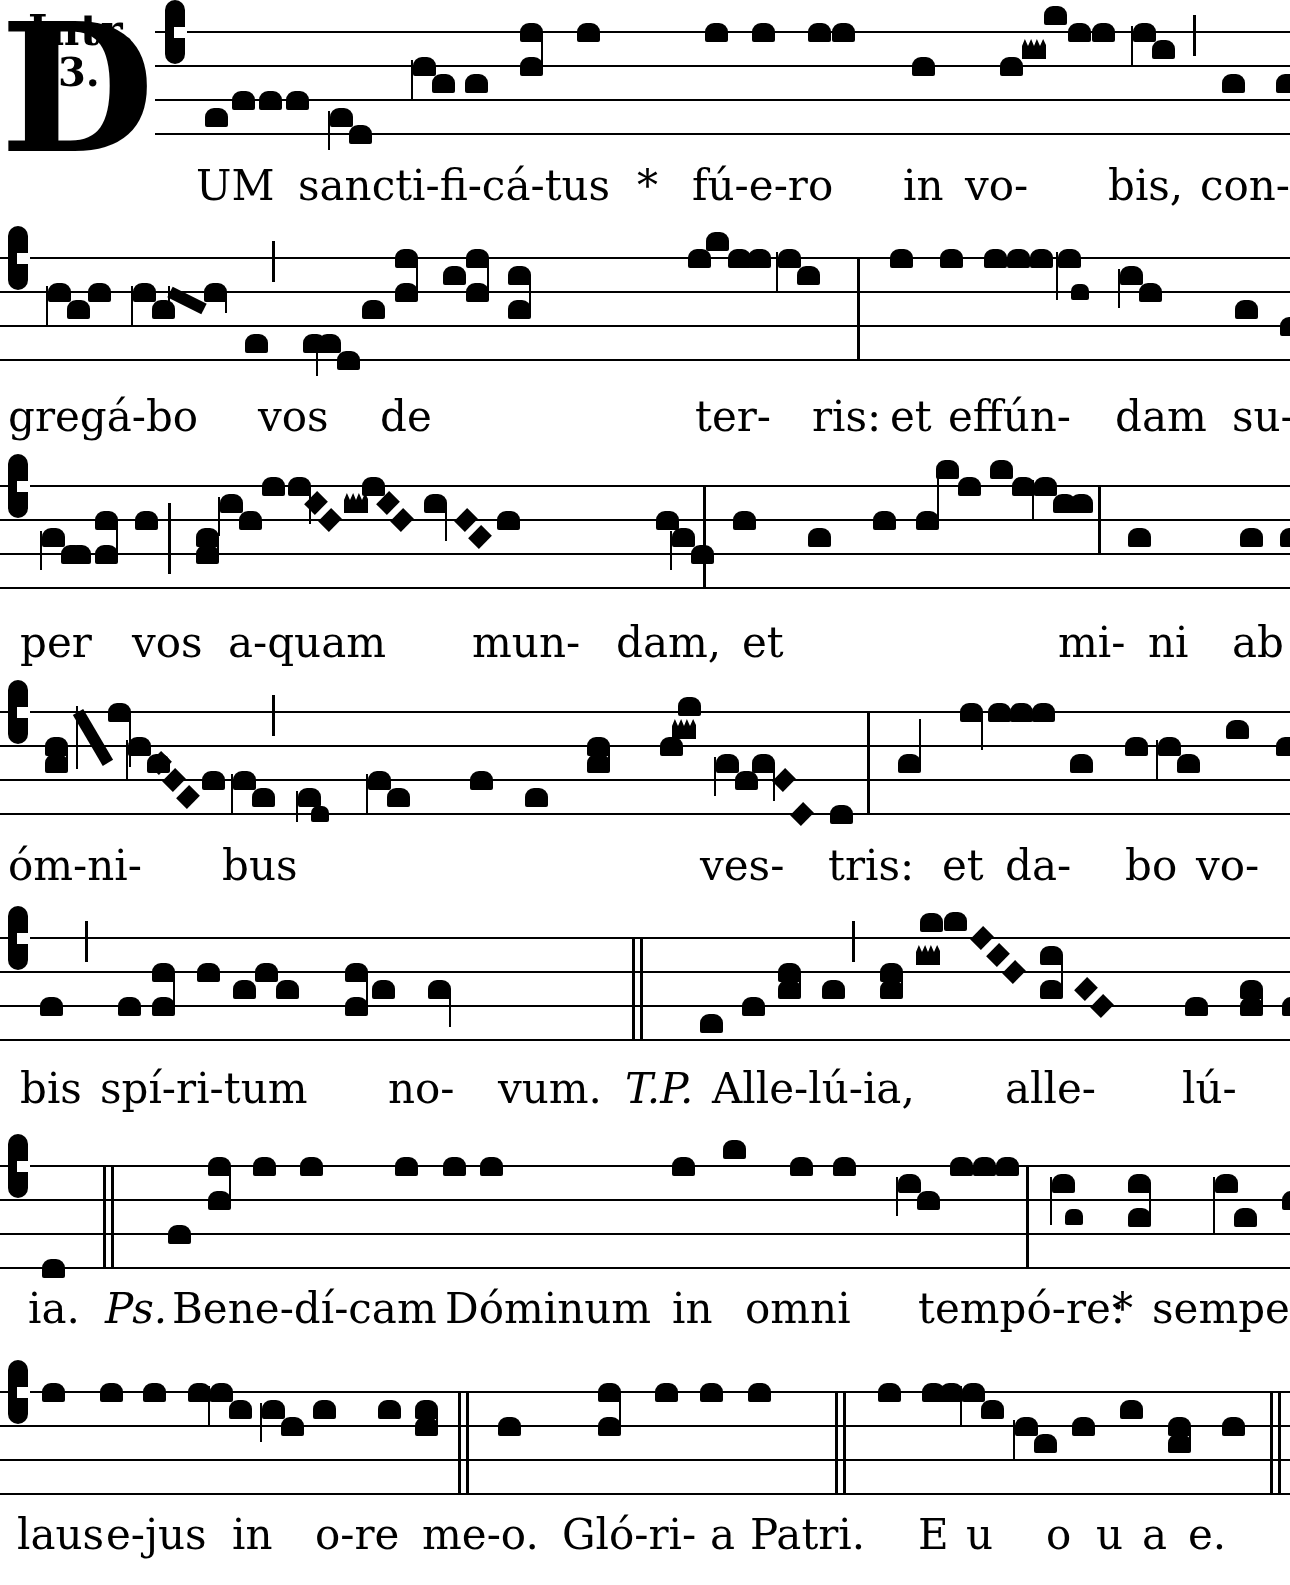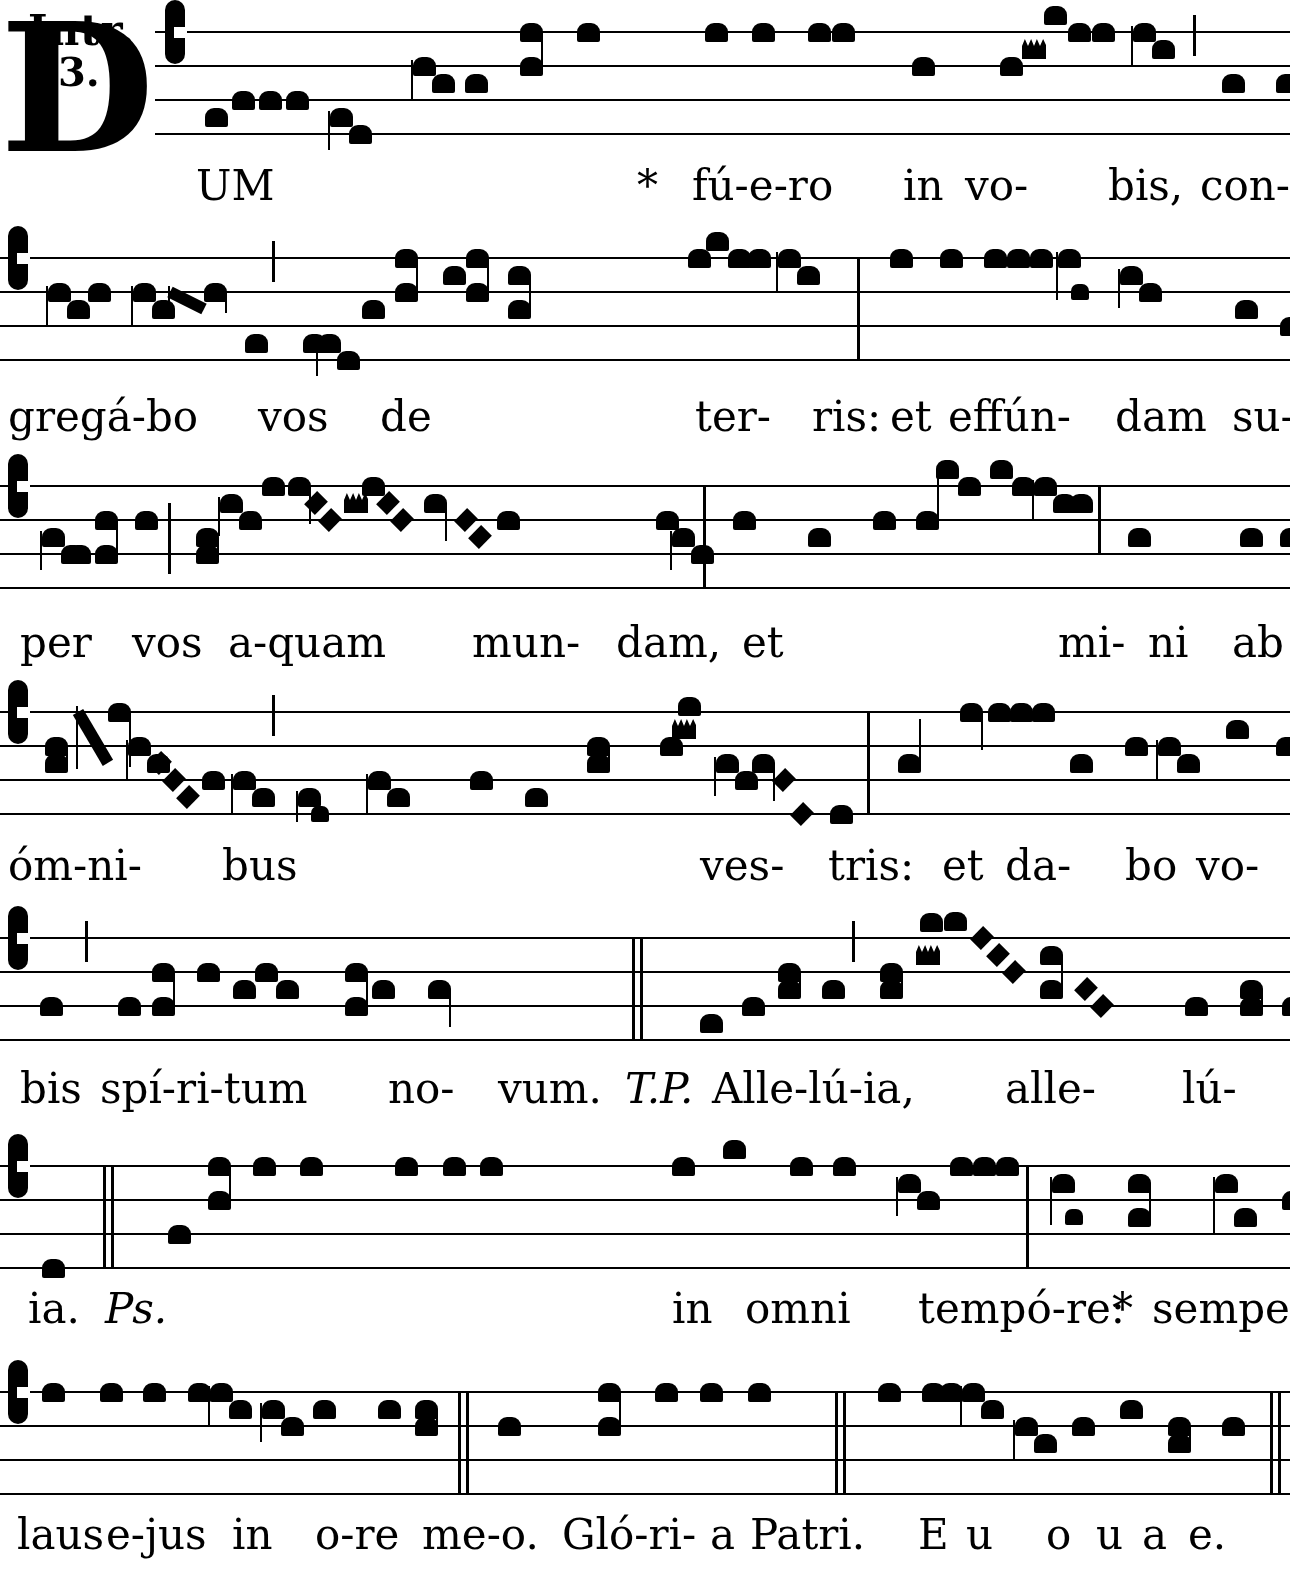--- a/index.html
+++ b/index.html
@@ -69,20 +69,21 @@
       <div class="neume-quilisma" style="left: 1022px; top: 39px;"></div>
       <div class="neume-sq" style="left: 1044px; top: 5.5px;"></div>
       <div class="neume-sq" style="left: 1068px; top: 22.5px;"></div>
       <div class="neume-sq" style="left: 1092px; top: 22.5px;"></div>
       <div class="stem" style="left: 1130.5px; top: 26px; height: 39px;"></div>
       <div class="neume-sq" style="left: 1133px; top: 22.5px;"></div>
       <div class="neume-sq" style="left: 1152px; top: 39.5px;"></div>
       <div class="neume-sq" style="left: 1222px; top: 73.5px;"></div>
       <div class="neume-sq" style="left: 1276px; top: 73.5px;"></div>
       <div class="lyric" style="left: 196px; top: 163px;">UM</div>
+      <div class="lyric" style="left: 298px; top: 163px;">sancti-fi-cá-tus</div>
       <div class="lyric" style="left: 637px; top: 163px;">*</div>
       <div class="lyric" style="left: 692px; top: 163px;">fú-e-ro</div>
       <div class="lyric" style="left: 903px; top: 163px;">in</div>
       <div class="lyric" style="left: 965px; top: 163px;">vo-</div>
       <div class="lyric" style="left: 1108px; top: 163px;">bis,</div>
       <div class="lyric" style="left: 1200px; top: 163px;">con-</div>
       <div class="staff-line" style="left: 0px; top: 257px; width: 1290px;"></div>
       <div class="staff-line" style="left: 0px; top: 291px; width: 1290px;"></div>
       <div class="staff-line" style="left: 0px; top: 325px; width: 1290px;"></div>
       <div class="staff-line" style="left: 0px; top: 359px; width: 1290px;"></div>
@@ -373,20 +374,22 @@
       <div class="neume-sq small" style="left: 1065px; top: 1209px;"></div>
       <div class="neume-sq" style="left: 1128px; top: 1207.5px;"></div>
       <div class="neume-sq" style="left: 1128px; top: 1173.5px;"></div>
       <div class="stem" style="left: 1148.5px; top: 1183px; height: 34px;"></div>
       <div class="stem" style="left: 1212.5px; top: 1177px; height: 56px;"></div>
       <div class="neume-sq" style="left: 1215px; top: 1173.5px;"></div>
       <div class="neume-sq" style="left: 1234px; top: 1207.5px;"></div>
       <div class="neume-sq" style="left: 1282px; top: 1190.5px;"></div>
       <div class="lyric" style="left: 28px; top: 1286px;">ia.</div>
       <div class="lyric it" style="left: 105px; top: 1286px;">Ps.</div>
+      <div class="lyric" style="left: 172px; top: 1286px;">Bene-dí-cam</div>
+      <div class="lyric" style="left: 445px; top: 1286px;">Dóminum</div>
       <div class="lyric" style="left: 672px; top: 1286px;">in</div>
       <div class="lyric" style="left: 745px; top: 1286px;">omni</div>
       <div class="lyric" style="left: 918px; top: 1286px;">tempó-re:</div>
       <div class="lyric" style="left: 1112px; top: 1286px;">*</div>
       <div class="lyric" style="left: 1152px; top: 1286px;">semper</div>
       <div class="staff-line" style="left: 0px; top: 1391px; width: 1290px;"></div>
       <div class="staff-line" style="left: 0px; top: 1425px; width: 1290px;"></div>
       <div class="staff-line" style="left: 0px; top: 1459px; width: 1290px;"></div>
       <div class="staff-line" style="left: 0px; top: 1493px; width: 1290px;"></div>
       <div class="clef-body" style="left: 8px; top: 1360px;"></div>

